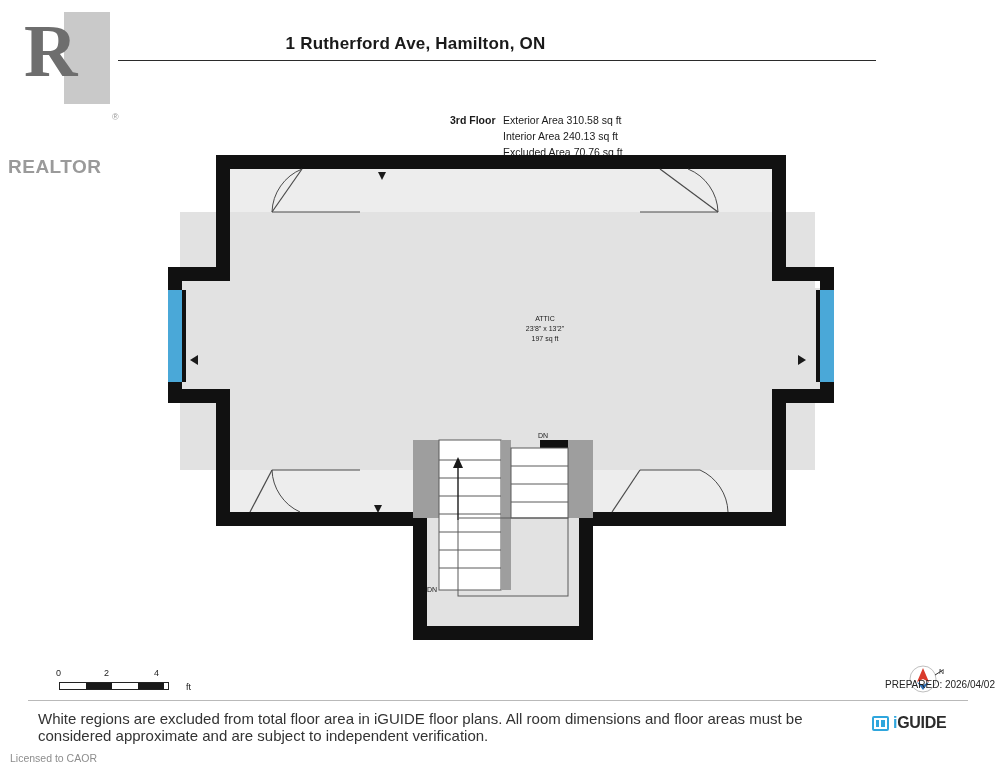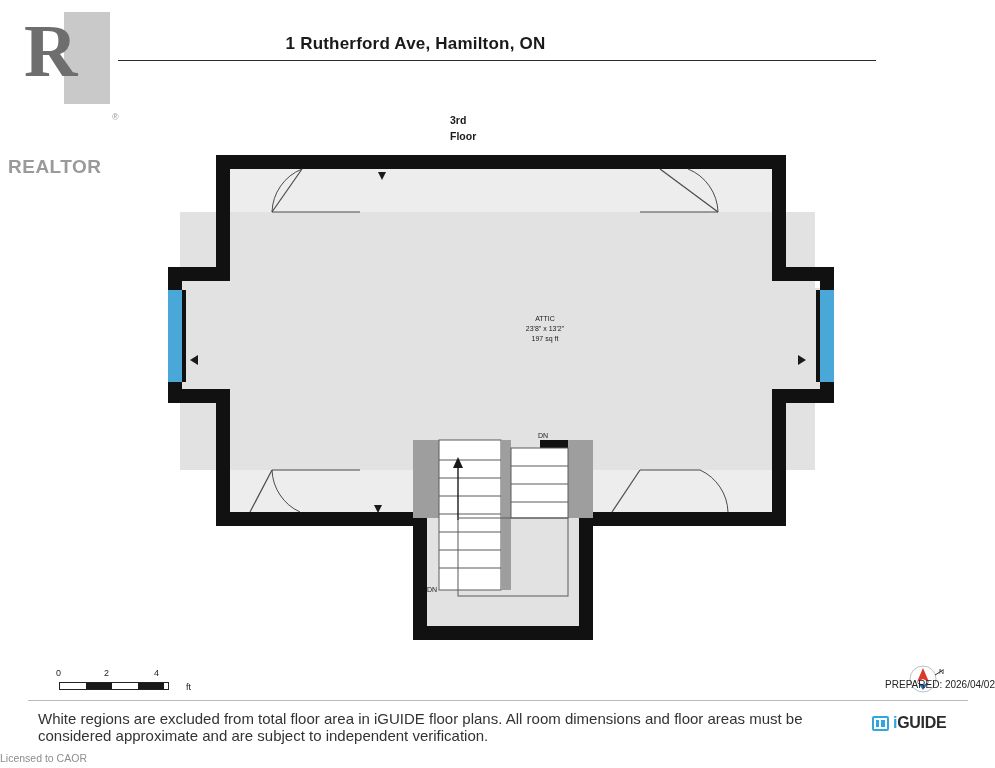--- a/index.html
+++ b/index.html
@@ -137,21 +137,21 @@
   .disclaimer {
     position: absolute;
     left: 38px;
     top: 710px;
     width: 800px;
     font-size: 15px;
     color: #333;
   }
   .licensed {
     position: absolute;
-    left: 0;
+    left: 10px;
     top: 752px;
     font-size: 10.5px;
     color: #8d8d8d;
   }
 
   
   .scalebar {
     position: absolute;
     left: 56px;
     top: 668px;
@@ -264,20 +264,25 @@
   <div class="realtor-R">R</div>
   <div class="realtor-word">REALTOR</div>
   <div class="realtor-reg">®</div>
 </div>
 
 <div class="title">1 Rutherford Ave, Hamilton, ON</div>
 <div class="header-rule"></div>
 
 <div class="summary">
   <div class="floor-label">3rd Floor</div>
+  <div class="lines">
+    <div>Exterior Area 310.58 sq ft</div>
+    <div>Interior Area 240.13 sq ft</div>
+    <div>Excluded Area 70.76 sq ft</div>
+  </div>
 </div>
 
 <svg class="plan" viewBox="0 0 995 768" xmlns="http://www.w3.org/2000/svg">
 
   <rect x="224" y="155" width="562" height="60" fill="#ededed" stroke="none"></rect>
   <rect x="224" y="468" width="562" height="58" fill="#ededed" stroke="none"></rect>
 
   <polygon points="272,212 720,212 720,212 815,212 815,288 831,288 831,398 815,398 815,470 272,470 180,470 180,398 168,398 168,288 180,288 180,212" fill="#e2e2e2" stroke="none"></polygon>
   <rect x="190" y="212" width="615" height="258" fill="#e2e2e2" stroke="none"></rect>
 

